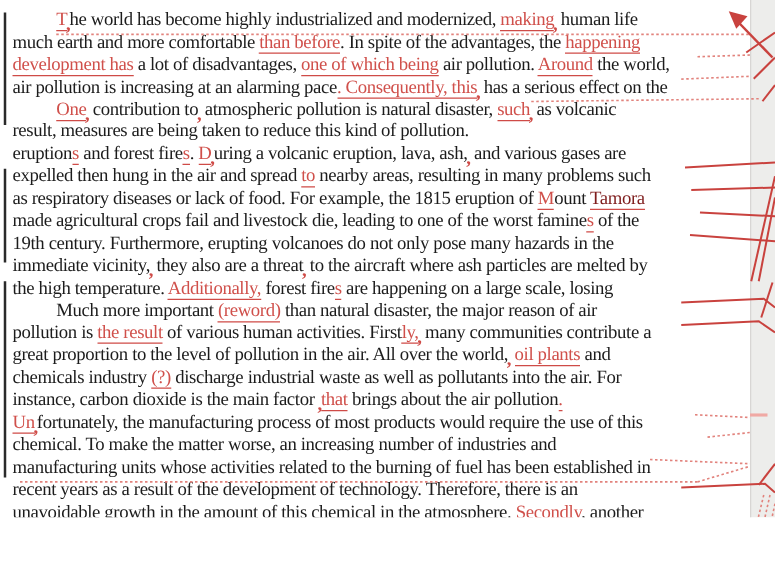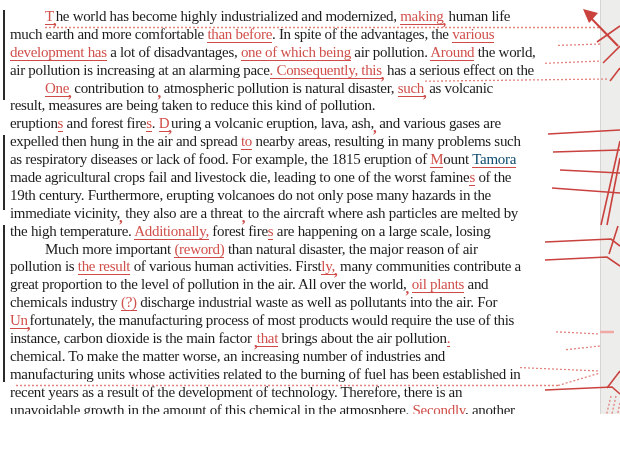--- a/index.html
+++ b/index.html
@@ -3,56 +3,56 @@
 <meta charset="utf-8">
 <style>
   html,body{margin:0;padding:0;background:#fff;}
   #page{position:relative;width:620px;height:414px;background:#ffffff;overflow:hidden;
         font-family:"Liberation Serif","DejaVu Serif",serif;}
   #doc{position:absolute;left:10px;top:8px;width:592px;}
   .row{white-space:nowrap;height:17.9px;line-height:17.9px;font-size:15px;letter-spacing:-0.3px;color:#1c1c1c;}
   .row.indent{padding-left:35px;}
   span.p{color:#1c1c1c;}
   span.i{color:#d0504b;border-bottom:1.4px solid #cf4b47;}
-  span.u{color:#0c4a6e;border-bottom:1.4px solid #cf4b47;font-family:Liberation Serif, serif;}
+  span.u{color:#7f1d1d;border-bottom:1.4px solid #cf4b47;}
   span.c{color:#cf4b47;position:relative;top:4px;margin:0 -1px;letter-spacing:0;font-weight:bold;}
   .changebar{position:absolute;left:3px;width:2px;background:#2a2a2a;}
   #band{position:absolute;left:600px;top:0;width:20px;height:458px;background:#ededeb;border-left:1px solid #d8d6d4;}
   #overlay{position:absolute;left:0;top:0;pointer-events:none;}
 </style>
 </head>
 <body>
 
 <div id="page">
 
   <div class="changebar" style="top:10px;height:90px;"></div>
   <div class="changebar" style="top:135px;height:75px;"></div>
   <div class="changebar" style="top:225px;height:157px;"></div>
   <div class="changebar" style="top:436px;height:22px;"></div>
 
   <div id="doc">
       <div class="row indent"><span class="i">T</span><span class="c">,</span><span class="p">he world has become highly industrialized and modernized, </span><span class="i">making</span><span class="c">,</span><span class="p"> human life</span></div>
-      <div class="row"><span class="p">much earth and more comfortable </span><span class="i">than before</span><span class="p">. In spite of the advantages, the </span><span class="i">various</span></div>
+      <div class="row"><span class="p">much earth and more comfortable </span><span class="i">than before</span><span class="p">. In spite of the advantages, the </span><span class="i">happening</span></div>
       <div class="row"><span class="i">development has</span><span class="p"> a lot of disadvantages, </span><span class="i">one of which being</span><span class="p"> air pollution. </span><span class="i">Around</span><span class="p"> the world,</span></div>
       <div class="row"><span class="p">air pollution is increasing at an alarming pace</span><span class="i">. Consequently, this</span><span class="c">,</span><span class="p"> has a serious effect on the</span></div>
       <div class="row indent"><span class="i">One</span><span class="c">,</span><span class="p"> contribution to</span><span class="c">,</span><span class="p"> atmospheric pollution is natural disaster, </span><span class="i">such</span><span class="c">,</span><span class="p"> as volcanic</span></div>
       <div class="row"><span class="p">result, measures are being taken to reduce this kind of pollution.</span></div>
       <div class="row"><span class="p">eruption</span><span class="i">s</span><span class="p"> and forest fire</span><span class="i">s</span><span class="p">. </span><span class="i">D</span><span class="c">,</span><span class="p">uring a volcanic eruption, lava, ash,</span><span class="c">,</span><span class="p"> and various gases are</span></div>
       <div class="row"><span class="p">expelled then hung in the air and spread </span><span class="i">to</span><span class="p"> nearby areas, resulting in many problems such</span></div>
       <div class="row"><span class="p">as respiratory diseases or lack of food. For example, the 1815 eruption of </span><span class="i">M</span><span class="p">ount </span><span class="u">Tamora</span></div>
       <div class="row"><span class="p">made agricultural crops fail and livestock die, leading to one of the worst famine</span><span class="i">s</span><span class="p"> of the</span></div>
       <div class="row"><span class="p">19th century. Furthermore, erupting volcanoes do not only pose many hazards in the</span></div>
       <div class="row"><span class="p">immediate vicinity,</span><span class="c">,</span><span class="p"> they also are a threat</span><span class="c">,</span><span class="p"> to the aircraft where ash particles are melted by</span></div>
       <div class="row"><span class="p">the high temperature. </span><span class="i">Additionally,</span><span class="p"> forest fire</span><span class="i">s</span><span class="p"> are happening on a large scale, losing</span></div>
       <div class="row indent"><span class="p">Much more important </span><span class="i">(reword)</span><span class="p"> than natural disaster, the major reason of air</span></div>
       <div class="row"><span class="p">pollution is </span><span class="i">the result</span><span class="p"> of various human activities. First</span><span class="i">ly,</span><span class="c">,</span><span class="p"> many communities contribute a</span></div>
       <div class="row"><span class="p">great proportion to the level of pollution in the air. All over the world,</span><span class="c">,</span><span class="p"> </span><span class="i">oil plants</span><span class="p"> and</span></div>
       <div class="row"><span class="p">chemicals industry </span><span class="i">(?)</span><span class="p"> discharge industrial waste as well as pollutants into the air. For</span></div>
+      <div class="row"><span class="p">instance, carbon dioxide is the main factor </span><span class="c">,</span><span class="i">that</span><span class="p"> brings about the air pollution</span><span class="i">.</span></div>
       <div class="row"><span class="i">Un</span><span class="c">,</span><span class="p">fortunately, the manufacturing process of most products would require the use of this</span></div>
-      <div class="row"><span class="p">instance, carbon dioxide is the main factor </span><span class="c">,</span><span class="i">that</span><span class="p"> brings about the air pollution</span><span class="i">.</span></div>
       <div class="row"><span class="p">chemical. To make the matter worse, an increasing number of industries and</span></div>
       <div class="row"><span class="p">manufacturing units whose activities related to the burning of fuel has been established in</span></div>
       <div class="row"><span class="p">recent years as a result of the development of technology. Therefore, there is an</span></div>
       <div class="row"><span class="p">unavoidable growth in the amount of this chemical in the atmosphere. </span><span class="i">Secondly</span><span class="p">, another</span></div>
     </div>
 
   <div id="band"></div>
 
   <svg id="overlay" width="620" height="458" viewBox="0 0 620 458">
     <g stroke="#e2837d" stroke-width="1.3" stroke-dasharray="2,2" fill="none">

